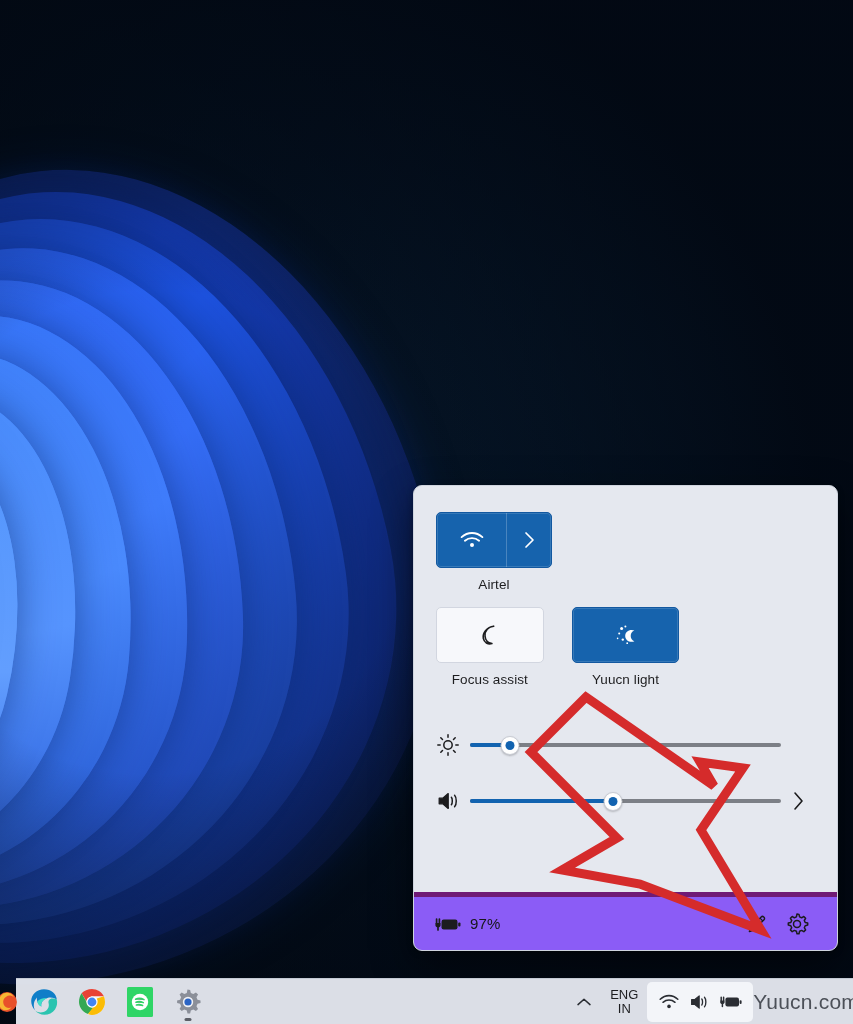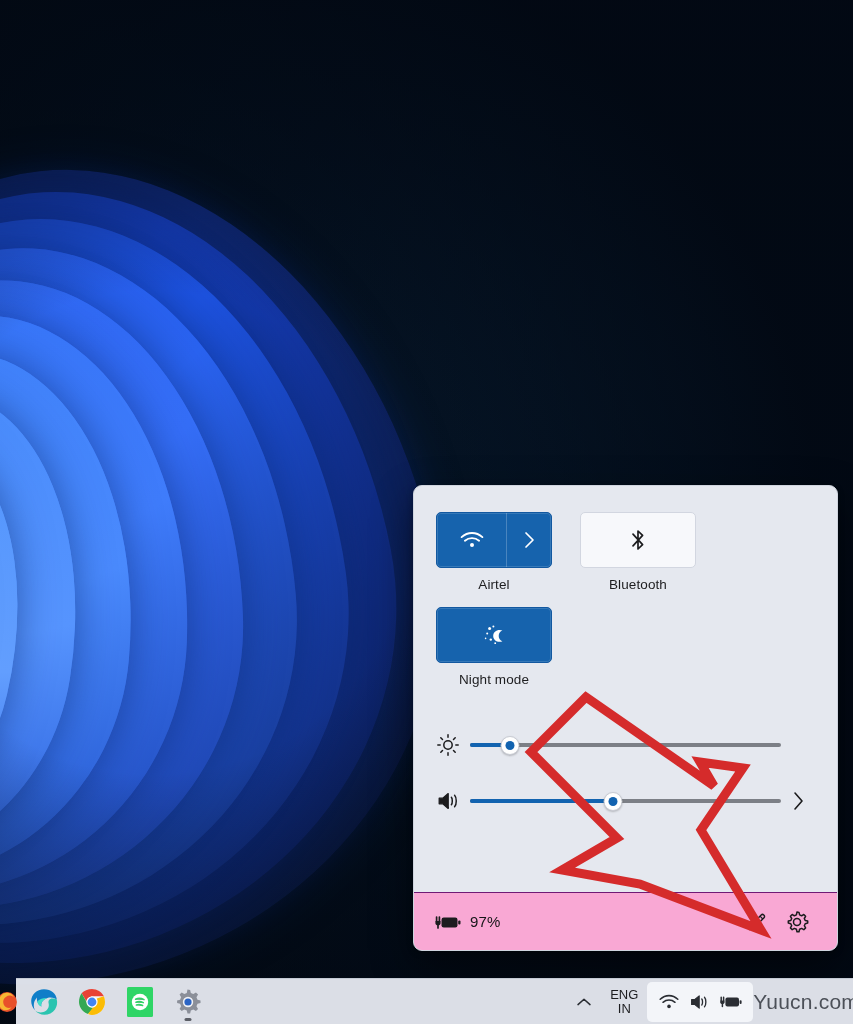--- a/index.html
+++ b/index.html
@@ -81,23 +81,23 @@
     box-shadow:0 1px 2px rgba(0,0,0,.22);
     transform:translateX(-50%);
     display:flex; align-items:center; justify-content:center;
   }
   .thumb i{ display:block; width:9px; height:9px; border-radius:50%; background:#1263b0; }
   .slider-right{ width:34px; display:flex; align-items:center; justify-content:center; }
 
   
   .qs-footer{
     position:absolute; left:0; right:0; bottom:0; height:58px;
-    border-top:1px solid #701a75;
+    border-top:5px solid #701a75;
     display:flex; align-items:center; padding:0 20px;
-    background:#f9a8d4;
+    background:#8b5cf6;
   }
   .battery-group{ display:flex; align-items:center; gap:8px; }
   .battery-text{ font-size:15px; color:#161618; letter-spacing:.2px; }
   .footer-spacer{ flex:1; }
   .footer-btn{ width:40px; height:40px; display:flex; align-items:center; justify-content:center; border-radius:4px; }
 
   
   #annotation{
     position:absolute; left:0; top:0; width:853px; height:1024px;
     pointer-events:none;
@@ -180,47 +180,47 @@
           <div class="split-div"></div>
           <div class="split-chev">
             <svg width="11" height="18" viewBox="0 0 11 18">
               <path d="M2 2 L9 9 L2 16" fill="none" stroke="#ffffff" stroke-width="1.7" stroke-linecap="round" stroke-linejoin="round"></path>
             </svg>
           </div>
         </div>
         <div class="tile-label">Airtel</div>
       </div>
 
+
+    </div>
+
+    <div class="tile-row">
+
       <div class="tile-cell">
         <div class="tile">
-          <svg width="18" height="26" viewBox="0 0 18 26">
-            <path d="M4 7.2 L13.6 17.6 L9 22 L9 4 L13.6 8.4 L4 18.8" fill="none" stroke="#1c1c1e" stroke-width="1.7" stroke-linecap="round" stroke-linejoin="round"></path>
+          <svg width="24" height="26" viewBox="0 0 24 26">
+            <path d="M15.8 4.2 C10.4 4.6 6.6 8.9 7.0 14.0 C7.3 18.0 10.2 20.9 13.9 21.6 C10.0 23.0 6.1 20.3 5.3 16.3 C4.3 11.2 8.6 5.0 15.8 4.2 Z" fill="none" stroke="#1c1c1e" stroke-width="1.6" stroke-linejoin="round"></path>
           </svg>
         </div>
-        <div class="tile-label">Bluetooth</div>
-      </div>
-
-    </div>
-
-    <div class="tile-row">
-
+        <div class="tile-label">Focus assist</div>
+      </div>
 
       <div class="tile-cell">
         <div class="tile active">
           <svg width="30" height="28" viewBox="0 0 30 28">
             <path d="M20.6 9.0 C17.0 9.0 14.2 11.6 14.2 14.9 C14.2 18.2 17.0 20.8 20.6 20.8 C21.6 20.8 22.6 20.6 23.4 20.2 C21.2 19.3 19.7 17.3 19.7 14.9 C19.7 12.5 21.2 10.5 23.4 9.6 C22.6 9.2 21.6 9.0 20.6 9.0 Z" fill="#ffffff"></path>
             <circle cx="10.6" cy="7.6" r="1.5" fill="#ffffff"></circle>
             <circle cx="14.4" cy="5.4" r="1.0" fill="#ffffff"></circle>
             <circle cx="8.2" cy="12.6" r="1.0" fill="#ffffff"></circle>
             <circle cx="11.8" cy="18.6" r="1.2" fill="#ffffff"></circle>
             <circle cx="16.2" cy="22.2" r="0.9" fill="#ffffff"></circle>
             <circle cx="6.6" cy="17.4" r="0.8" fill="#ffffff"></circle>
           </svg>
         </div>
-        <div class="tile-label">Night mode</div>
+        <div class="tile-label">Yuucn light</div>
       </div>
 
       <div class="tile-spacer"></div>
     </div>
   </div>
 
   <div class="sliders">
 
     <div class="slider-row">
       <div class="slider-ico">

